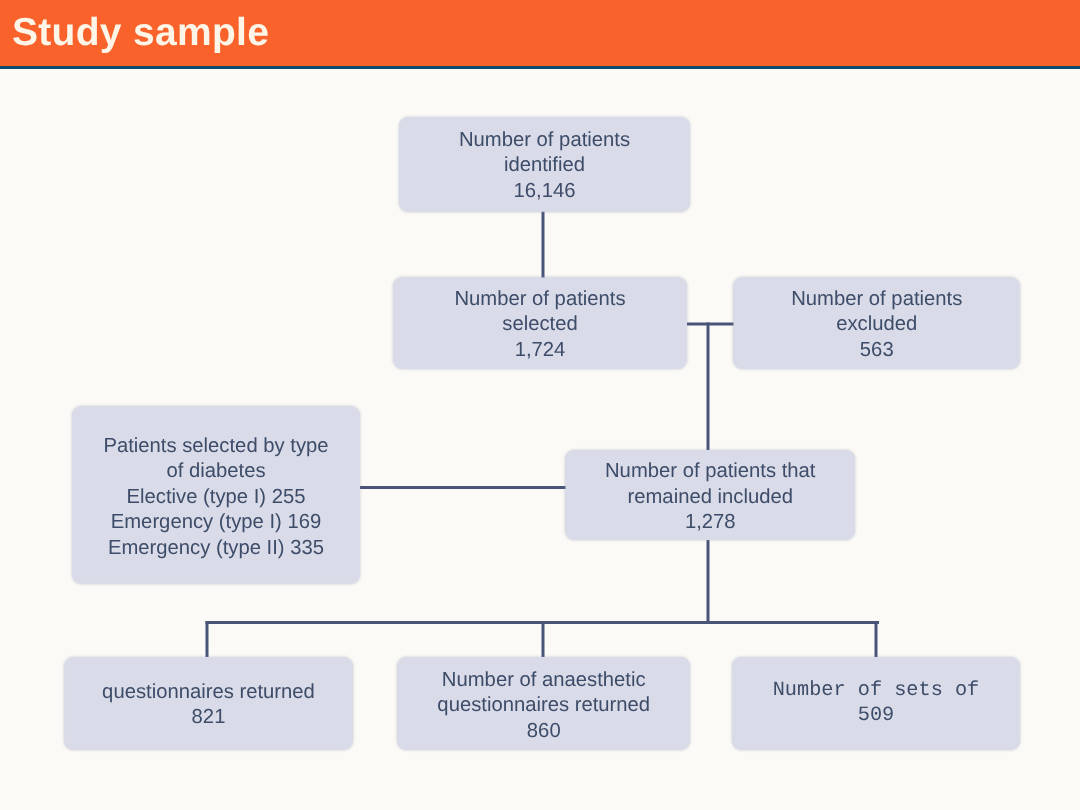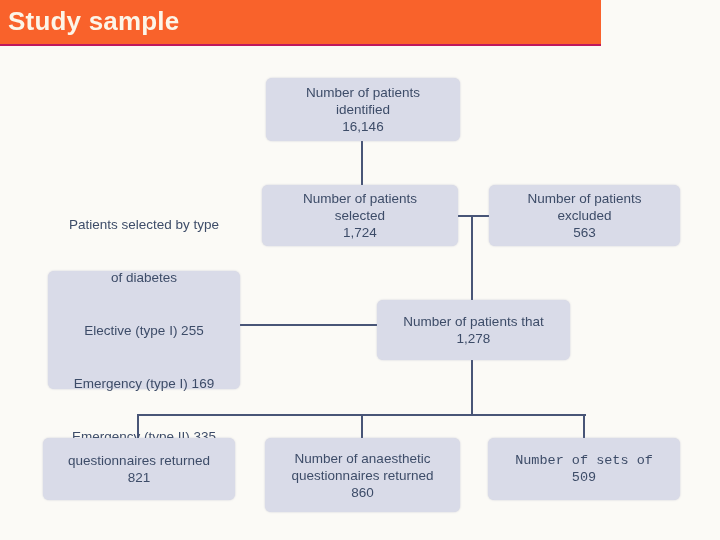--- a/index.html
+++ b/index.html
@@ -19,23 +19,23 @@
   }
   .slide {
     position: relative;
     width: 720px;
     height: 540px;
     background: var(--page-bg);
   }
   .header {
     position: absolute;
     left: 0; top: 0;
-    width: 601px; height: 46px;
+    width: 720px; height: 46px;
     background: var(--header-bg);
-    border-bottom: 2px solid #be185d;
+    border-bottom: 2px solid #0c4a6e;
     display: flex;
     align-items: center;
   }
   .header .title {
     color: var(--header-text);
     font-size: 26px;
     font-weight: 700;
     letter-spacing: 0.2px;
     padding-left: 8px;
     padding-bottom: 2px;
@@ -90,39 +90,40 @@
     <div>selected</div>
     <div>1,724</div>
   </div>
 
   <div class="box" style="left:489px;top:185px;width:191px;height:61px;">
     <div>Number of patients</div>
     <div>excluded</div>
     <div>563</div>
   </div>
 
-  <div class="box" style="left:48px;top:271px;width:192px;height:118px;gap:36px;">
+  <div class="box" style="left:48px;top:271px;width:192px;height:118px;">
     <div>Patients selected by type</div>
     <div>of diabetes</div>
     <div>Elective (type I) 255</div>
     <div>Emergency (type I) 169</div>
     <div>Emergency (type II) 335</div>
   </div>
 
   <div class="box" style="left:377px;top:300px;width:193px;height:60px;">
     <div>Number of patients that</div>
+    <div>remained included</div>
     <div>1,278</div>
   </div>
 
   <div class="box" style="left:43px;top:438px;width:192px;height:62px;">
     <div>questionnaires returned</div>
     <div>821</div>
   </div>
 
-  <div class="box" style="left:265px;top:438px;width:195px;height:74px;">
+  <div class="box" style="left:265px;top:438px;width:195px;height:62px;">
     <div>Number of anaesthetic</div>
     <div>questionnaires returned</div>
     <div>860</div>
   </div>
 
   <div class="box" style="left:488px;top:438px;width:192px;height:62px;font-family:Liberation Mono, monospace;">
     <div>Number of sets of</div>
     <div>509</div>
   </div>
 

